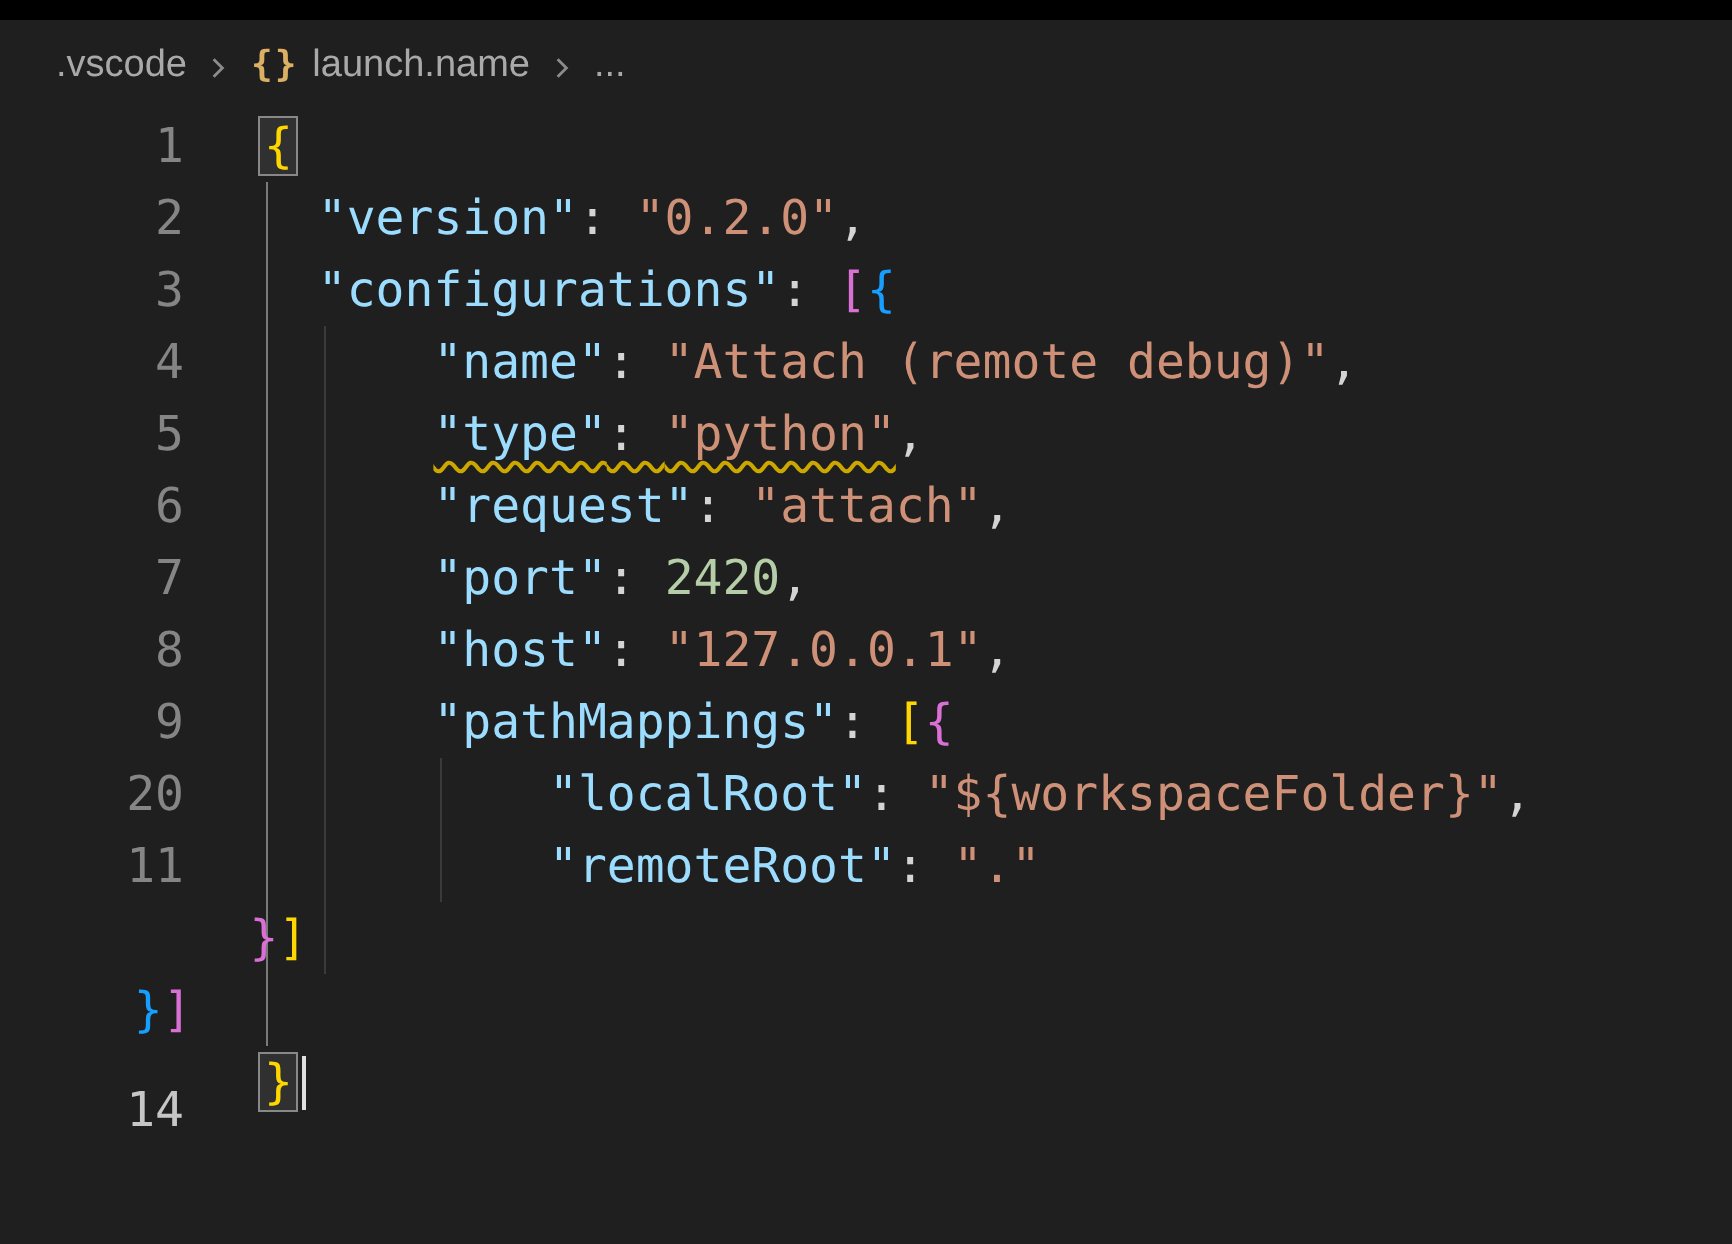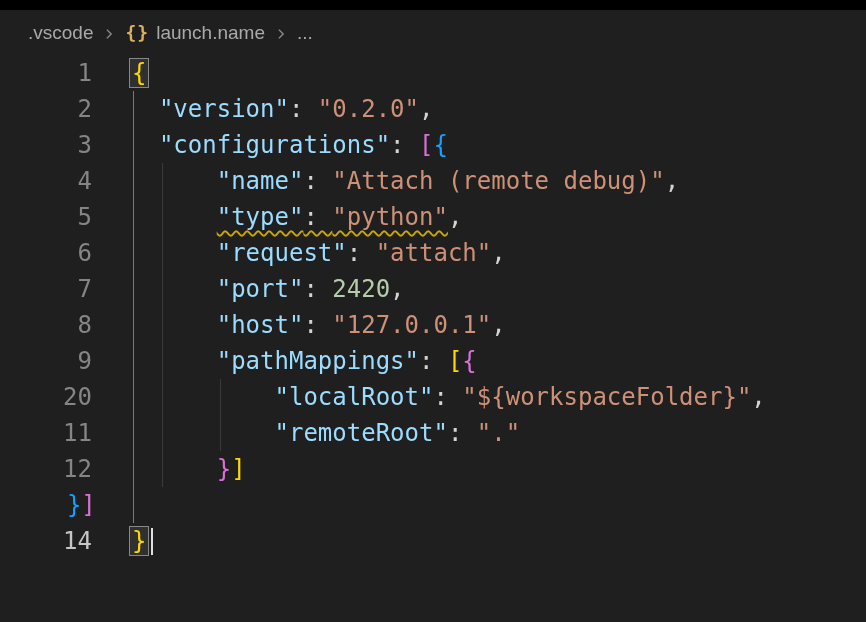--- a/index.html
+++ b/index.html
@@ -40,21 +40,21 @@
     pointer-events: none;
   }
   .guide.active { background: var(--c-indent-guide-active, #7a7a7a); }
   .line-row { display: flex; height: 36px; position: relative; }
   .gutter {
     flex: 0 0 92px; width: 92px;
     text-align: right;
     color: var(--c-line-number, #858585);
     user-select: none;
   }
-  .gutter.active { color: var(--c-line-number-active, #c6c6c6); }
+  .gutter.active { color: var(--c-line-number-active, #c6c6c6); margin-top: 14px; }
   .code {
     white-space: pre;
     padding-left: 38px;
     color: var(--c-punctuation, #d4d4d4);
   }
   .tok-ws   { }
   .tok-key  { color: var(--c-key, #9cdcfe); }
   .tok-str  { color: var(--c-string, #ce9178); }
   .tok-num  { color: var(--c-number, #b5cea8); }
   .tok-punc { color: var(--c-punctuation, #d4d4d4); }
@@ -155,21 +155,20 @@
       </div>
       <div class="line-row">
         <div class="gutter">20</div>
         <div class="code"><span class="tok-ws">          </span><span class="tok-key">"localRoot"</span><span class="tok-punc">: </span><span class="tok-str">"${workspaceFolder}"</span><span class="tok-punc">,</span></div>
       </div>
       <div class="line-row">
         <div class="gutter">11</div>
         <div class="code"><span class="tok-ws">          </span><span class="tok-key">"remoteRoot"</span><span class="tok-punc">: </span><span class="tok-str">"."</span></div>
       </div>
       <div class="line-row">
-        <div class="gutter">12</div>
         <div class="code"><span class="tok-ws">      </span><span class="tok-b2">}</span><span class="tok-b1">]</span></div>
       </div>
       <div class="line-row">
         <div class="code"><span class="tok-ws">  </span><span class="tok-b3">}</span><span class="tok-b2">]</span></div>
       </div>
       <div class="line-row">
         <div class="gutter active">14</div>
         <div class="code"><span class="tok-b1 boxed">}</span><span class="cursor"></span></div>
       </div>
     </div>

